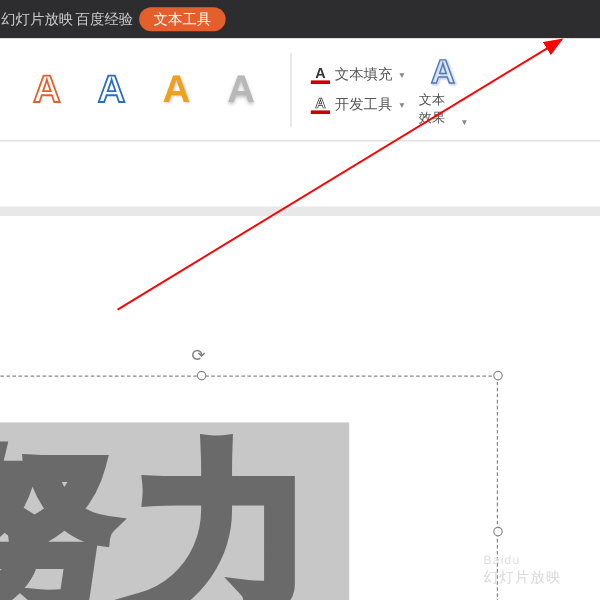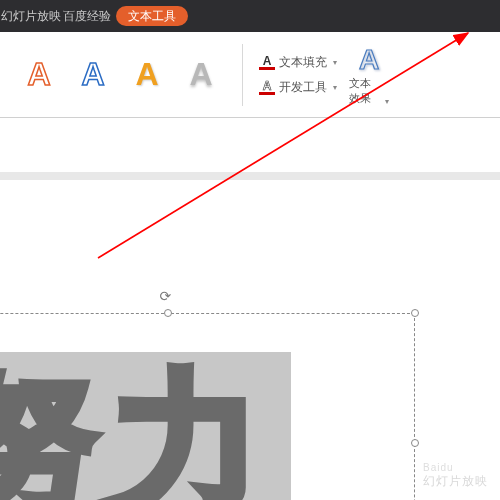--- a/index.html
+++ b/index.html
@@ -25,21 +25,21 @@
     .slide-break { height: 8px; background: #e8e8e8; margin-bottom: 48px; }
     .textbox { position: absolute; left: -80px; top: 195px; width: 495px; height: 260px; border: 1px dashed #888; }
     .handle { width: 8px; height: 8px; border: 1px solid #888; background: #fff; border-radius: 50%; position: absolute; }
     .h-n { top: -5px; left: calc(50% - 4px); }
     .h-ne { top: -5px; right: -5px; }
     .h-e { right: -5px; top: calc(50% - 4px); }
     .rotate-h { position: absolute; top: -26px; left: calc(50% - 8px); width: 16px; height: 16px; font-size: 14px; color: #7a7a7a; }
     .art-text-bg { position: absolute; left: 0; top: 38px; width: 370px; height: 182px; background: #c7c7c7; display: flex; align-items: center; justify-content: flex-end; padding-right: 20px; }
     .outline-char { display: inline-block; margin: 0 6px; font-size: 148px; color: #c7c7c7; -webkit-text-stroke: 10px #6a6a6a; font-weight: 900; font-family: "Microsoft YaHei", sans-serif; letter-spacing: 4px; }
     .arrow-svg { position: absolute; left: 0; top: 0; width: 500px; height: 500px; pointer-events: none; }
-    .watermark { position: absolute; right: 12px; bottom: 10px; color: #d9d9d9; font-size: 12px; letter-spacing: 1px; pointer-events: none; }
+    .watermark { position: absolute; right: 32px; bottom: 10px; color: #d9d9d9; font-size: 12px; letter-spacing: 1px; pointer-events: none; }
     .wm-top { font-size: 10px; color: #dedede; }
   </style>
 </head>
 <body>
 
 <div class="tab-bar">
   <div class="tab">幻灯片放映</div>
   <div class="tab">百度经验</div>
   <div class="tab tab-active">文本工具</div>
 </div>

